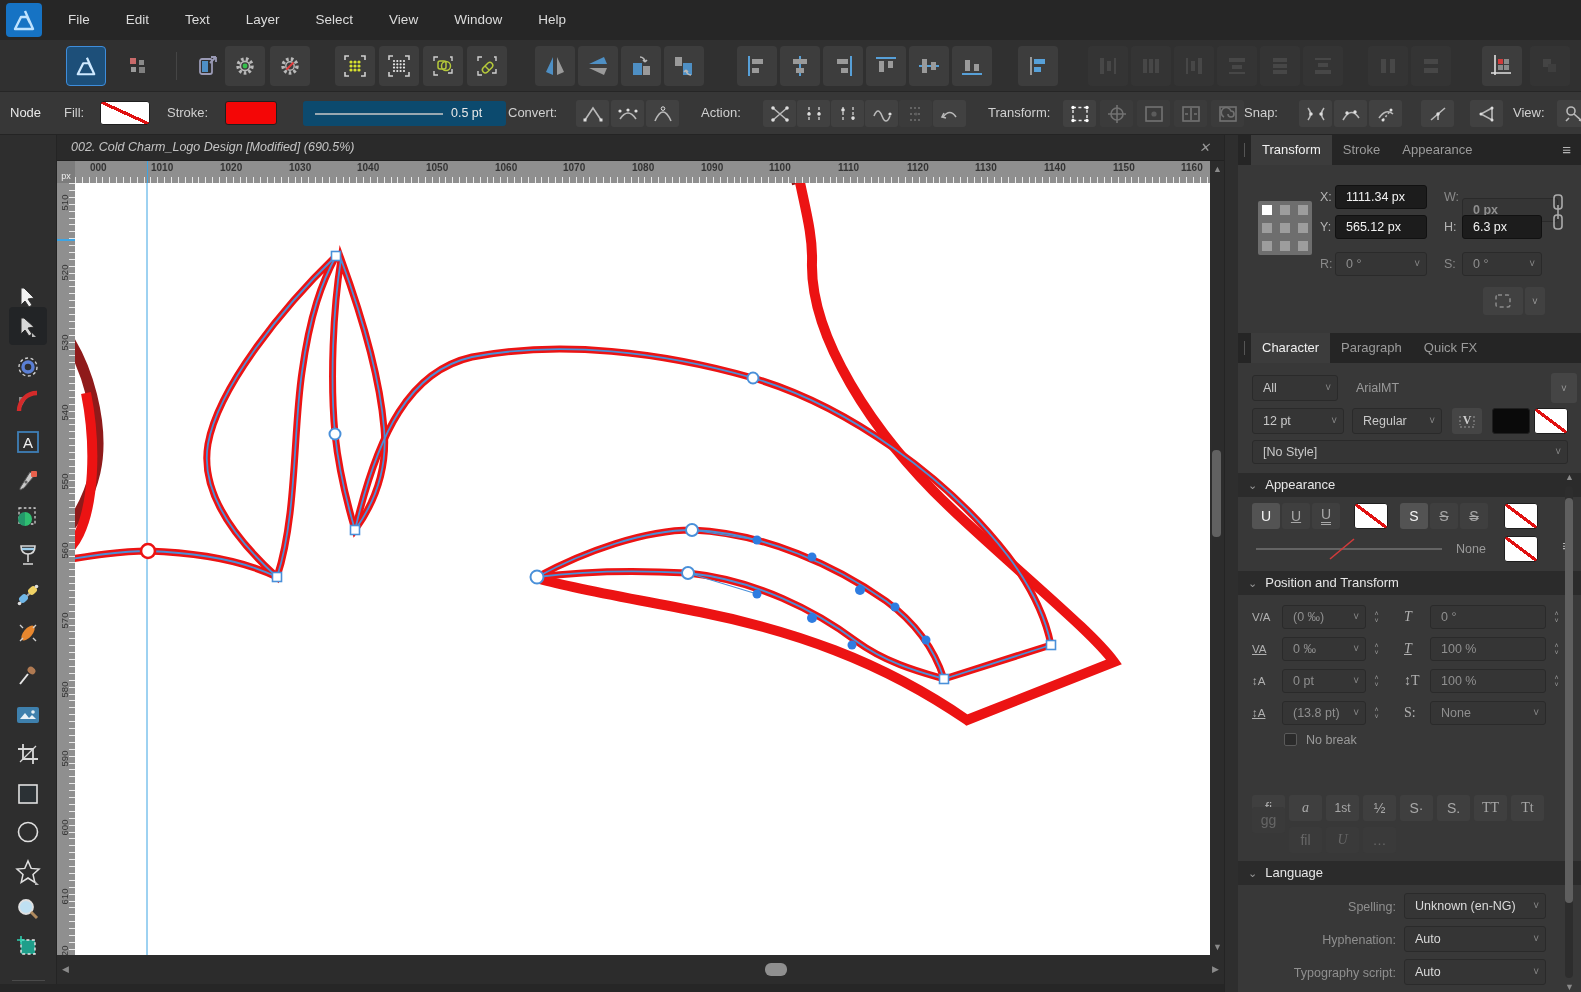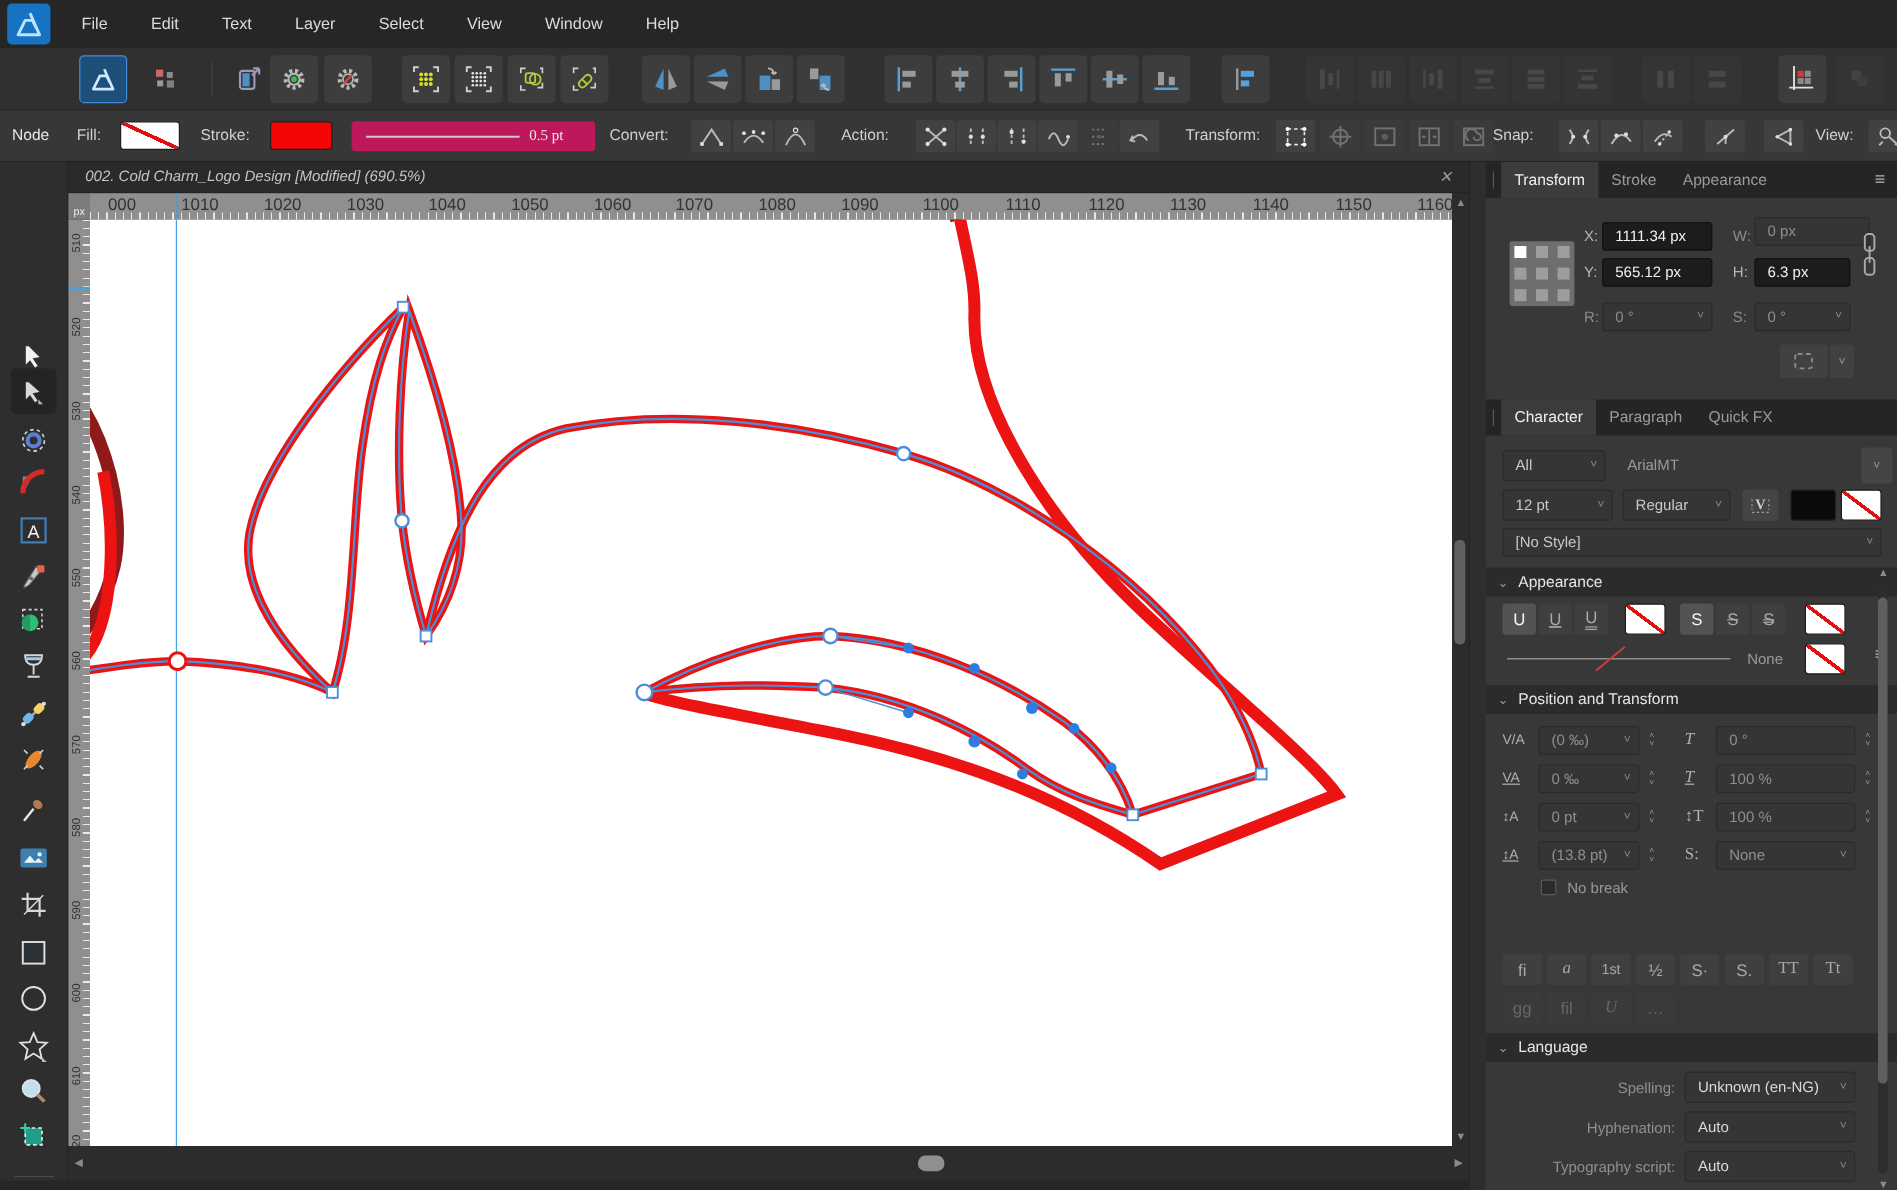--- a/index.html
+++ b/index.html
@@ -36,21 +36,21 @@
   .docbar{left:57px;top:135px;width:1167px;height:26px;background:#2a2a2a;border-bottom:1px solid #222;font-style:italic;}
   .doc-title{position:absolute;left:14px;top:0;line-height:25px;color:#c4c4c4;font-size:12.5px;}
   .doc-close{position:absolute;right:14px;top:0;line-height:25px;color:#9a9a9a;font-size:13px;}
   .ruler-h{left:75px;top:161px;width:1135px;height:22px;background:var(--ruler-bg);overflow:hidden;
     background-image:repeating-linear-gradient(90deg,rgba(255,255,255,.8) 0 1px,transparent 1px 6.86px);
     background-size:100% 6px;background-position:0 100%;background-repeat:no-repeat;}
   .ruler-corner{left:57px;top:161px;width:18px;height:22px;background:#7c7c7c;color:#f0f0f0;font-size:9px;display:flex;align-items:flex-end;justify-content:center;padding-bottom:2px;}
   .ruler-v{left:57px;top:183px;width:18px;height:772px;background:var(--ruler-bg);overflow:hidden;
     background-image:repeating-linear-gradient(180deg,rgba(255,255,255,.8) 0 1px,transparent 1px 6.9px);
     background-size:6px 100%;background-position:100% 0;background-repeat:no-repeat;}
-  .rlabel{position:absolute;top:1px;font-size(9px);font-size:14px;color:#333;}
+  .rlabel{position:absolute;top:1px;font-size(9px);font-size:10px;color:#333;font-weight:bold;}
   .rlabel-v{position:absolute;left:-10px;width:34px;text-align:center;font-size:9.5px;color:#333;transform:rotate(-90deg);}
   .canvas{left:75px;top:183px;width:1135px;height:772px;background:var(--canvas-white);}
   
   .vscroll{left:1210px;top:161px;width:14px;height:794px;background:#2c2c2c;}
   .vthumb{position:absolute;left:2px;top:289px;width:9px;height:87px;background:#616161;border-radius:4px;}
   .hscroll{left:57px;top:955px;width:1167px;height:29px;background:#2c2c2c;}
   .hthumb{position:absolute;left:708px;top:8px;width:22px;height:13px;background:#8f8f8f;border-radius:6px;}
   .scroll-arrow{position:absolute;color:#8a8a8a;font-size:9px;}
   .statusgap{left:0;top:984px;width:1224px;height:8px;background:#262626;}
   
@@ -347,21 +347,21 @@
         </svg>
     </div>
   </div>
 
   <div class="abs contextbar">
     <span class="ctx-label" style="left:10px;color:#e8e8e8;">Node</span>
     <span class="ctx-label" style="left:64px;">Fill:</span>
     <div class="swatch slash-bg" style="left:100px;width:50px;"></div>
     <span class="ctx-label" style="left:167px;">Stroke:</span>
     <div class="swatch" style="left:225px;width:52px;background:#f40606;"></div>
-    <div class="abs" style="left:293px;top:9px;width:203px;height:25px;background:#be185d;border-radius:3px;font-family:Liberation Serif, serif;">
+    <div class="abs" style="left:303px;top:9px;width:203px;height:25px;background:#0c4a6e;border-radius:3px;">
       <svg width="203" height="25">
           <line x1="12" y1="13" x2="140" y2="13" stroke="#c9c9c9" stroke-width="1.6"></line>
         </svg>
       <span class="abs" style="left:148px;top:0;line-height:25px;color:#e8e8e8;font-size:12.5px;">0.5 pt</span>
     </div>
     <span class="ctx-label" style="left:508px;">Convert:</span>
     <div class="cbtn" style="left:576px;">
       <svg width="22" height="18" viewBox="0 0 22 18">
           <path d="M3 15L11 3l8 12" class="ico"></path>
           <rect x="1.5" y="13.5" width="3" height="3" fill="#dedede"></rect>
@@ -761,21 +761,21 @@
             <rect x="40" y="22" width="10" height="10"></rect>
           <rect x="4" y="40" width="10" height="10"></rect>
             <rect x="22" y="40" width="10" height="10"></rect>
             <rect x="40" y="40" width="10" height="10"></rect>
         </g>
       </svg>
     </div>
     <span class="flabel" style="left:82px;top:50px;">X:</span>
     <div class="field" style="left:97px;top:50px;width:92px;">1111.34 px</div>
     <span class="flabel" style="left:206px;top:50px;color:#8a8a8a;">W:</span>
-    <div class="field gray" style="left:224px;top:46px;width:96px;">0 px</div>
+    <div class="field gray" style="left:224px;top:63px;width:96px;font-weight:bold;">0 px</div>
     <span class="flabel" style="left:82px;top:80px;">Y:</span>
     <div class="field" style="left:97px;top:80px;width:92px;">565.12 px</div>
     <span class="flabel" style="left:206px;top:80px;">H:</span>
     <div class="field" style="left:224px;top:80px;width:80px;">6.3 px</div>
     <span class="flabel" style="left:82px;top:117px;color:#8a8a8a;">R:</span>
     <div class="field gray" style="left:97px;top:117px;width:92px;"><span>0 °</span><span class="ddchev">˅</span></div>
     <span class="flabel" style="left:206px;top:117px;color:#8a8a8a;">S:</span>
     <div class="field gray" style="left:224px;top:117px;width:80px;"><span>0 °</span><span class="ddchev">˅</span></div>
     <div class="abs" style="left:313px;top:56px;width:14px;height:44px;">
       <svg width="14" height="44">
@@ -918,21 +918,21 @@
       </div>
     <div class="mbtn" style="left:199px;top:660px;width:33px;">
         <span>S.</span>
       </div>
     <div class="mbtn" style="left:236px;top:660px;width:33px;font-family:'Liberation Serif',serif;">
         <span>TT</span>
       </div>
     <div class="mbtn" style="left:273px;top:660px;width:33px;font-family:'Liberation Serif',serif;">
         <span>Tt</span>
       </div>
-    <div class="mbtn disabled" style="left:14px;top:692px;width:33px;text-align:center;">
+    <div class="mbtn disabled" style="left:14px;top:672px;width:33px;text-align:center;">
         <span>gg</span>
       </div>
     <div class="mbtn disabled" style="left:51px;top:692px;width:33px;">
         <span>fil</span>
       </div>
     <div class="mbtn disabled" style="left:88px;top:692px;width:33px;font-style:italic;font-family:'Liberation Serif',serif;">
         <span>U</span>
       </div>
     <div class="mbtn disabled" style="left:125px;top:692px;width:33px;">
         <span>…</span>

